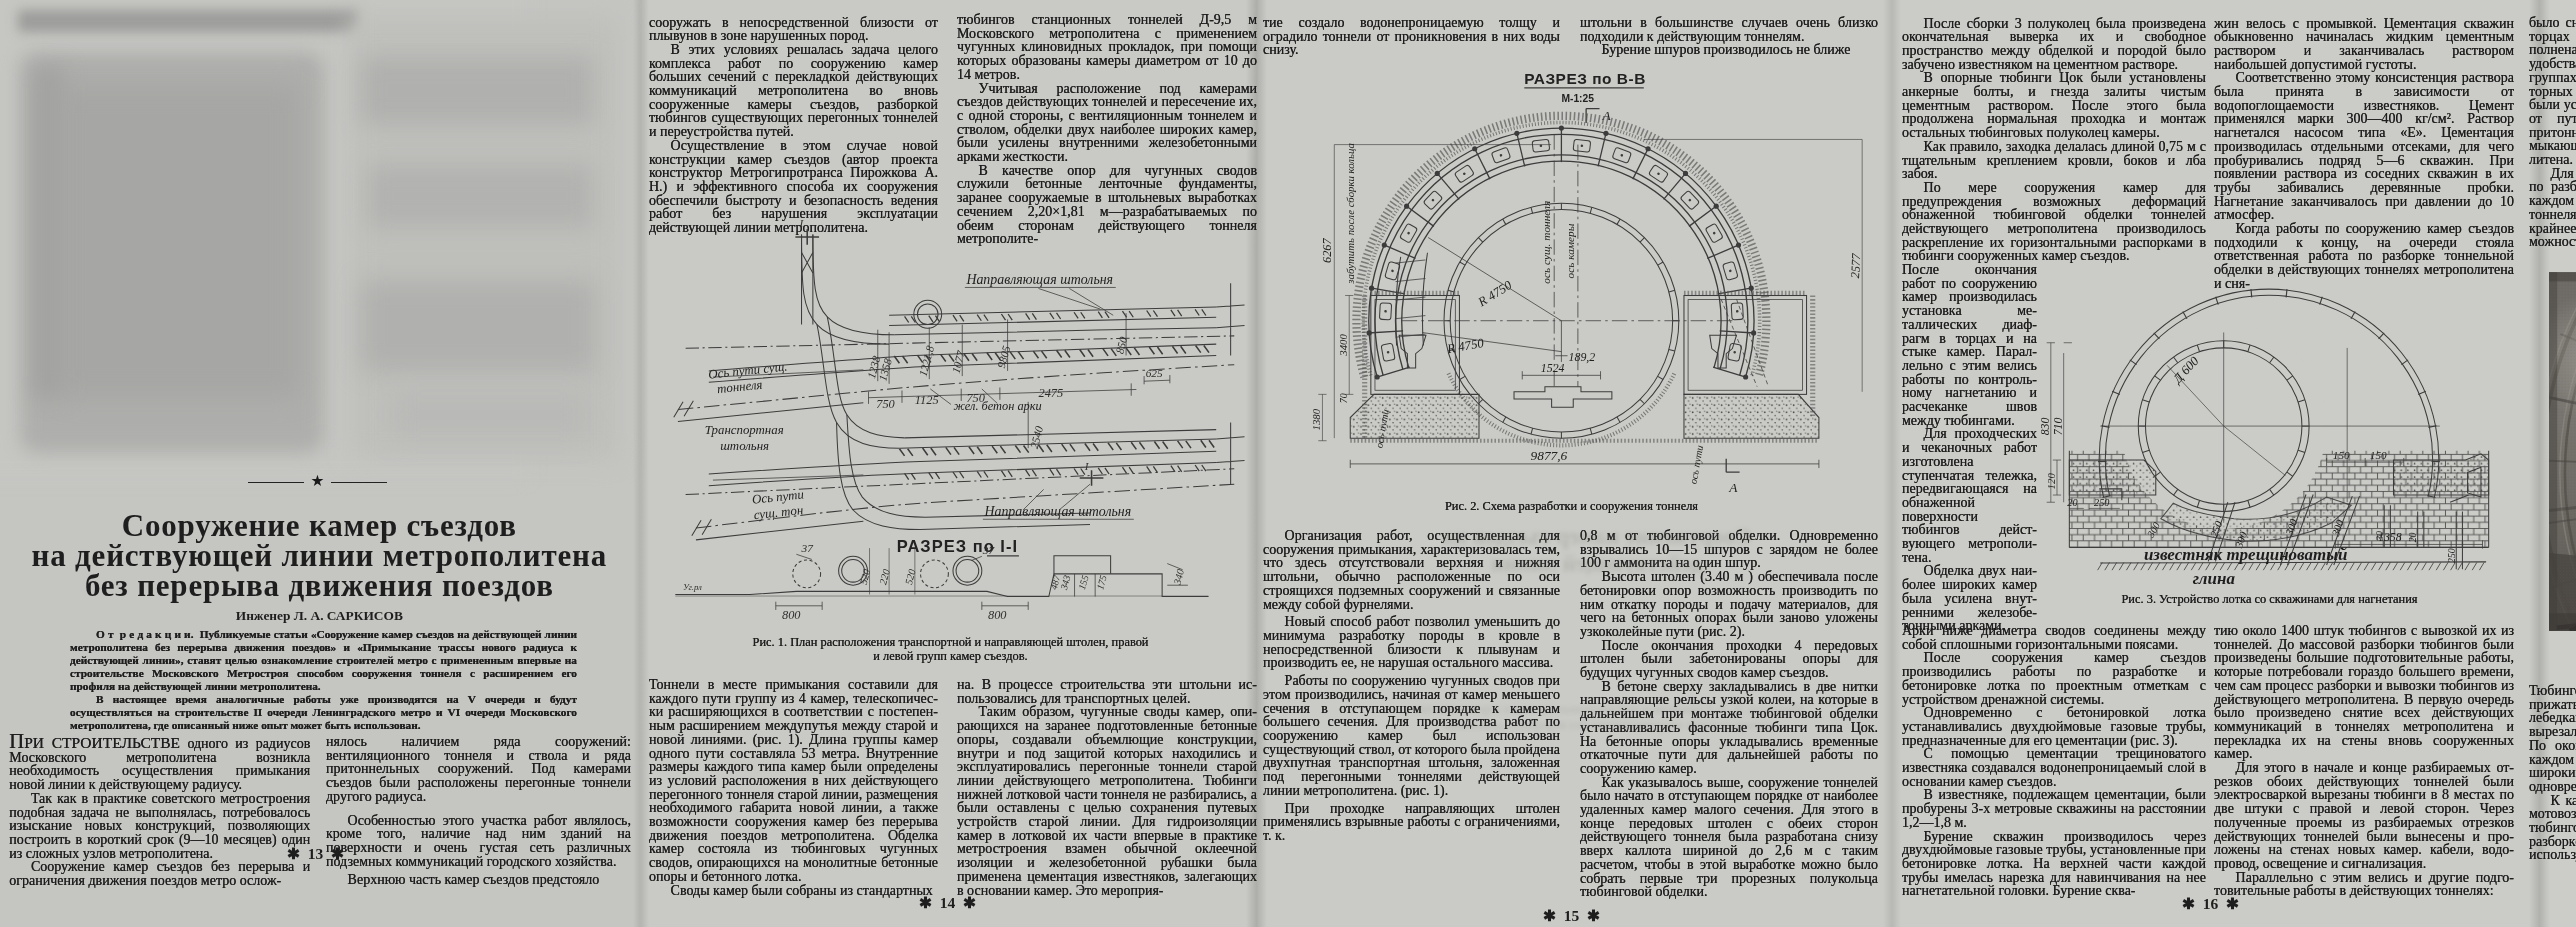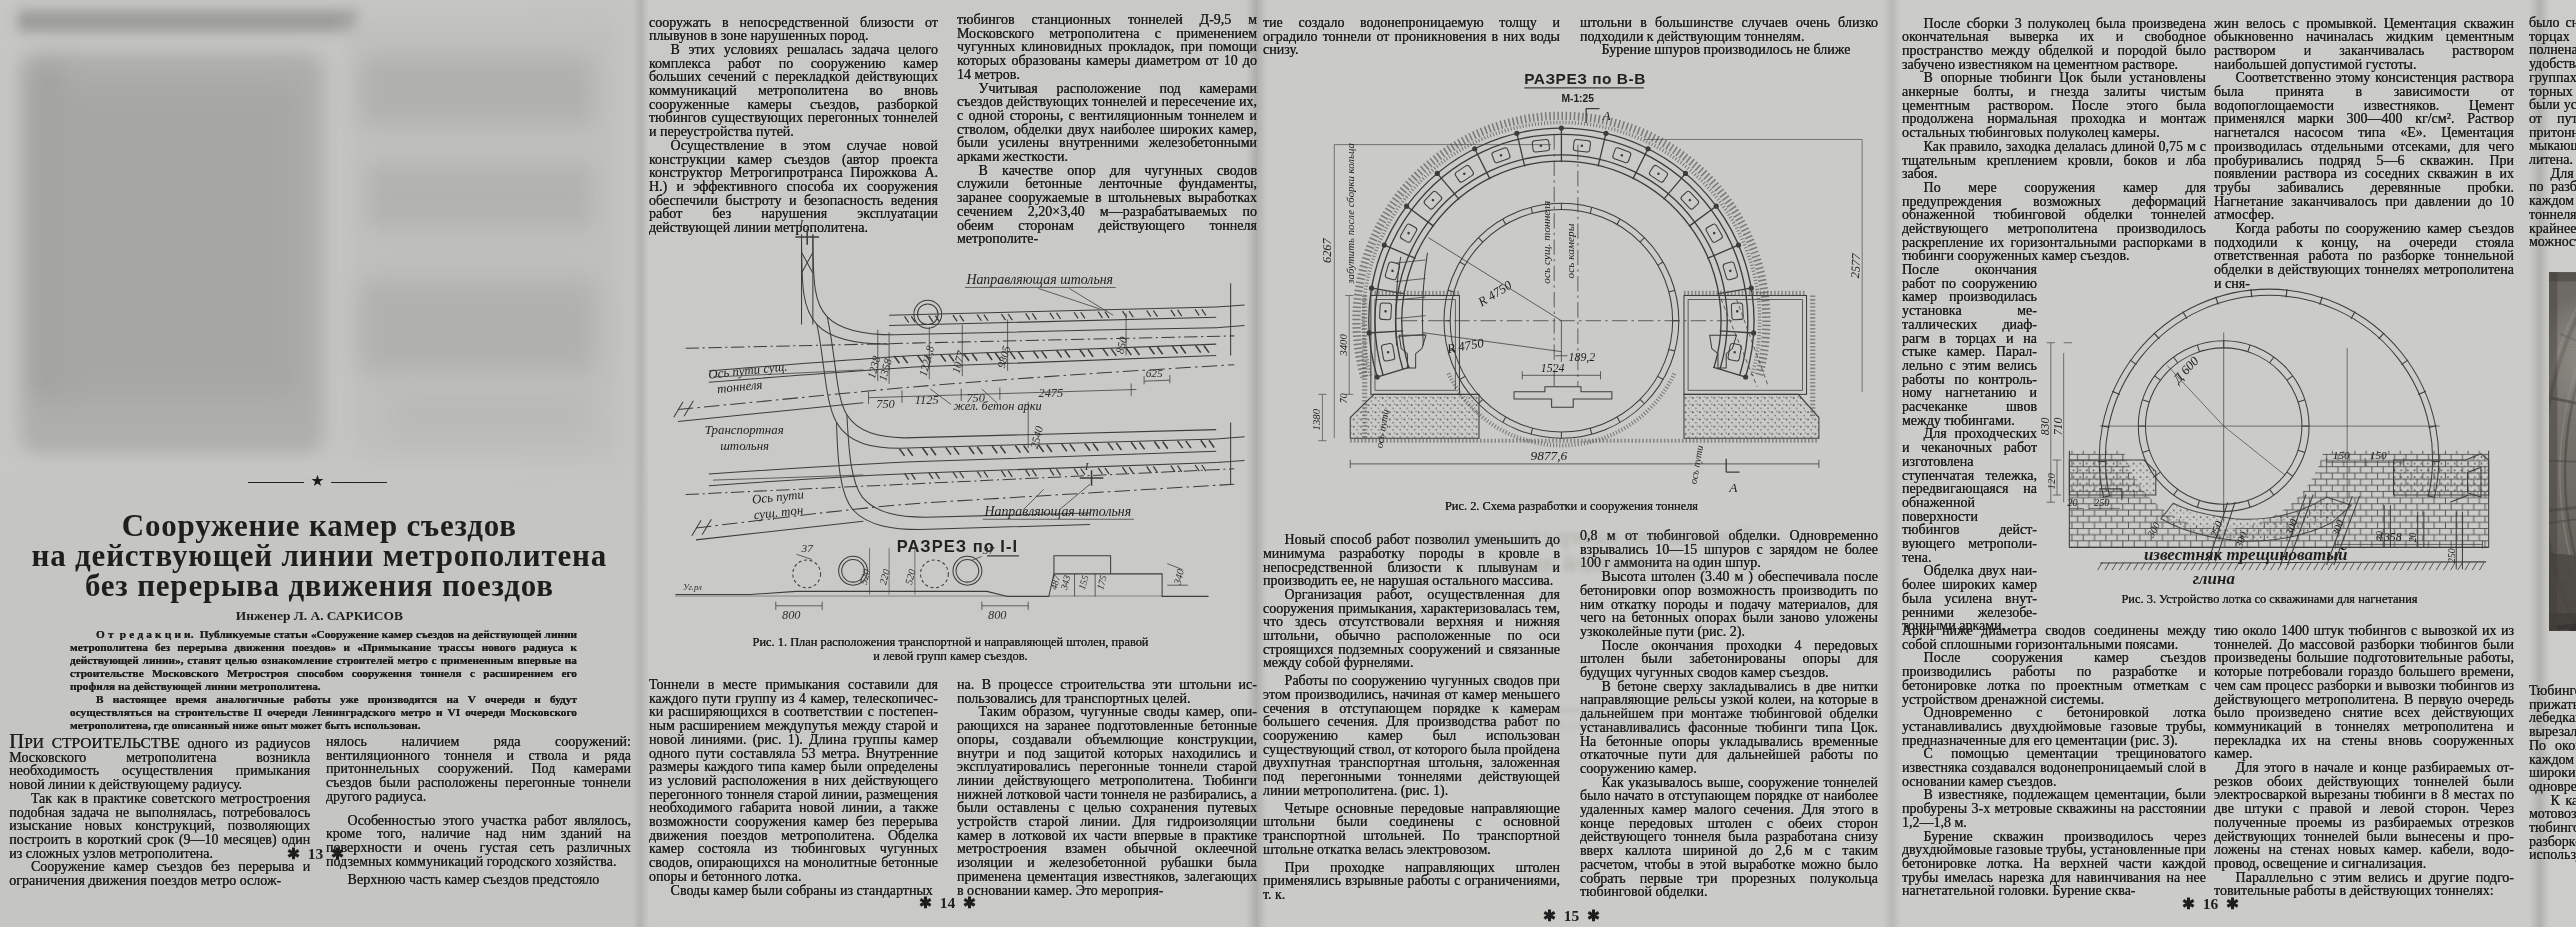--- a/index.html
+++ b/index.html
@@ -78,21 +78,21 @@
 
   <div class="col" style="left:649px;top:15.5px;width:289px;">
     <p class="ni">сооружать в непосредственной близости от плывунов в зоне нарушенных пород.</p>
     <p>В этих условиях решалась задача целого комплекса работ по сооружению камер больших сечений с перекладкой действующих коммуникаций метрополитена во вновь сооруженные камеры съездов, разборкой тюбингов существующих перегонных тоннелей и переустройства путей.</p>
     <p>Осуществление в этом случае новой конструкции камер съездов (автор проекта конструктор Метрогипротранса Пирожкова А. Н.) и эффективного способа их сооружения обеспечили быстроту и безопасность ведения работ без нарушения эксплуатации действующей линии метрополитена.</p>
   </div>
 
   <div class="col" style="left:957px;top:13px;width:300px;">
     <p class="ni">тюбингов станционных тоннелей Д-9,5 м Московского метрополитена с применением чугунных клиновидных прокладок, при помощи которых образованы камеры диаметром от 10 до 14 метров.</p>
     <p>Учитывая расположение под камерами съездов действующих тоннелей и пересечение их, с одной стороны, с вентиляционным тоннелем и стволом, обделки двух наиболее широких камер, были усилены внутренними железобетонными арками жесткости.</p>
-    <p>В качестве опор для чугунных сводов служили бетонные ленточные фундаменты, заранее сооружаемые в штольневых выработках сечением 2,20×3,40 м—разрабатываемых по обеим сторонам действующего тоннеля метрополите-</p>
+    <p>В качестве опор для чугунных сводов служили бетонные ленточные фундаменты, заранее сооружаемые в штольневых выработках сечением 2,20×1,81 м—разрабатываемых по обеим сторонам действующего тоннеля метрополите-</p>
   </div>
 
   <svg class="fig" style="left:647px;top:206px;" width="613" height="438" viewBox="0 0 1190 850">
       <g stroke="#3c3c3c" fill="none" stroke-width="2">
         <path d="M300,55 C300,160 302,200 330,230 C360,262 420,268 470,268"></path>
         <path d="M322,55 C322,150 325,190 350,215 C378,244 430,250 480,250"></path>
         <path d="M300,55 L300,230"></path>
         <path d="M322,55 L322,230"></path>
         <path d="M300,90 L322,130 M322,90 L300,130"></path>
         <path d="M470,212 L1105,196"></path>
@@ -473,24 +473,23 @@
         <text transform="translate(212,760) rotate(-80)" font-size="20" font-style="italic" fill="#222" stroke="none">ось пути</text>
         <text transform="translate(822,830) rotate(-80)" font-size="20" font-style="italic" fill="#222" stroke="none">ось пути</text>
         <path d="M880,806 l0,-26 m0,26 l26,0" stroke-width="2.5"></path>
         <text x="886" y="845" font-size="26" font-style="italic" fill="#222" stroke="none">А</text>
       </g>
     </svg>
 
   <div class="cap" style="left:1319px;top:499px;width:505px;">Рис. 2. Схема  разработки  и  сооружения  тоннеля</div>
 
   <div class="col" style="left:1263px;top:529px;width:297px;">
+    <p>Организация работ, осуществленная для сооружения примыкания, характеризовалась тем, что здесь отсутствовали верхняя и нижняя штольни, обычно расположенные по оси строящихся подземных сооружений и связанные между собой фурнелями.</p>
     <p style="margin-top:4.1px;">Новый способ работ позволил уменьшить до минимума разработку породы в кровле в непосредственной близости к плывунам и производить ее, не нарушая остального массива.</p>
-    <p>Организация работ, осуществленная для сооружения примыкания, характеризовалась тем, что здесь отсутствовали верхняя и нижняя штольни, обычно расположенные по оси строящихся подземных сооружений и связанные между собой фурнелями.</p>
     <p style="margin-top:4.1px;">Работы по сооружению чугунных сводов при этом производились, начиная от камер меньшего сечения в отступающем порядке к камерам большего сечения. Для производства работ по сооружению камер был использован существующий ствол, от которого была пройдена двухпутная транспортная штольня, заложенная под перегонными тоннелями действующей линии метрополитена. (рис. 1).</p>
-    <p style="margin-top:4.1px;">Четыре основные передовые направляющие штольни были соединены с основной транспортной штольней. По транспортной штольне откатка велась электровозом.</p>
     <p style="margin-top:4.1px;">При проходке направляющих штолен применялись взрывные работы с ограничениями, т. к.</p>
   </div>
 
   <div class="col" style="left:1580px;top:529px;width:298px;">
     <p class="ni">0,8 м от тюбинговой обделки. Одновременно взрывались 10—15 шпуров с зарядом не более 100 г аммонита на один шпур.</p>
     <p>Высота штолен (3.40 м ) обеспечивала после бетонировки опор возможность производить по ним откатку породы и подачу материалов, для чего на бетонных опорах были заново уложены узкоколейные пути (рис. 2).</p>
     <p>После окончания проходки 4 передовых штолен были забетонированы опоры для будущих чугунных сводов камер съездов.</p>
     <p>В бетоне сверху закладывались в две нитки направляющие рельсы узкой колеи, на которые в дальнейшем при монтаже тюбинговой обделки устанавливались фасонные тюбинги типа Цок. На бетонные опоры укладывались временные откаточные пути для дальнейшей работы по сооружению камер.</p>
     <p>Как указывалось выше, сооружение тоннелей было начато в отступающем порядке от наиболее удаленных камер малого сечения. Для этого в конце передовых штолен с обеих сторон действующего тоннеля была разработана снизу вверх каллота шириной до 2,6 м с таким расчетом, чтобы в этой выработке можно было собрать первые три прорезных полукольца тюбинговой обделки.</p>
   </div>

